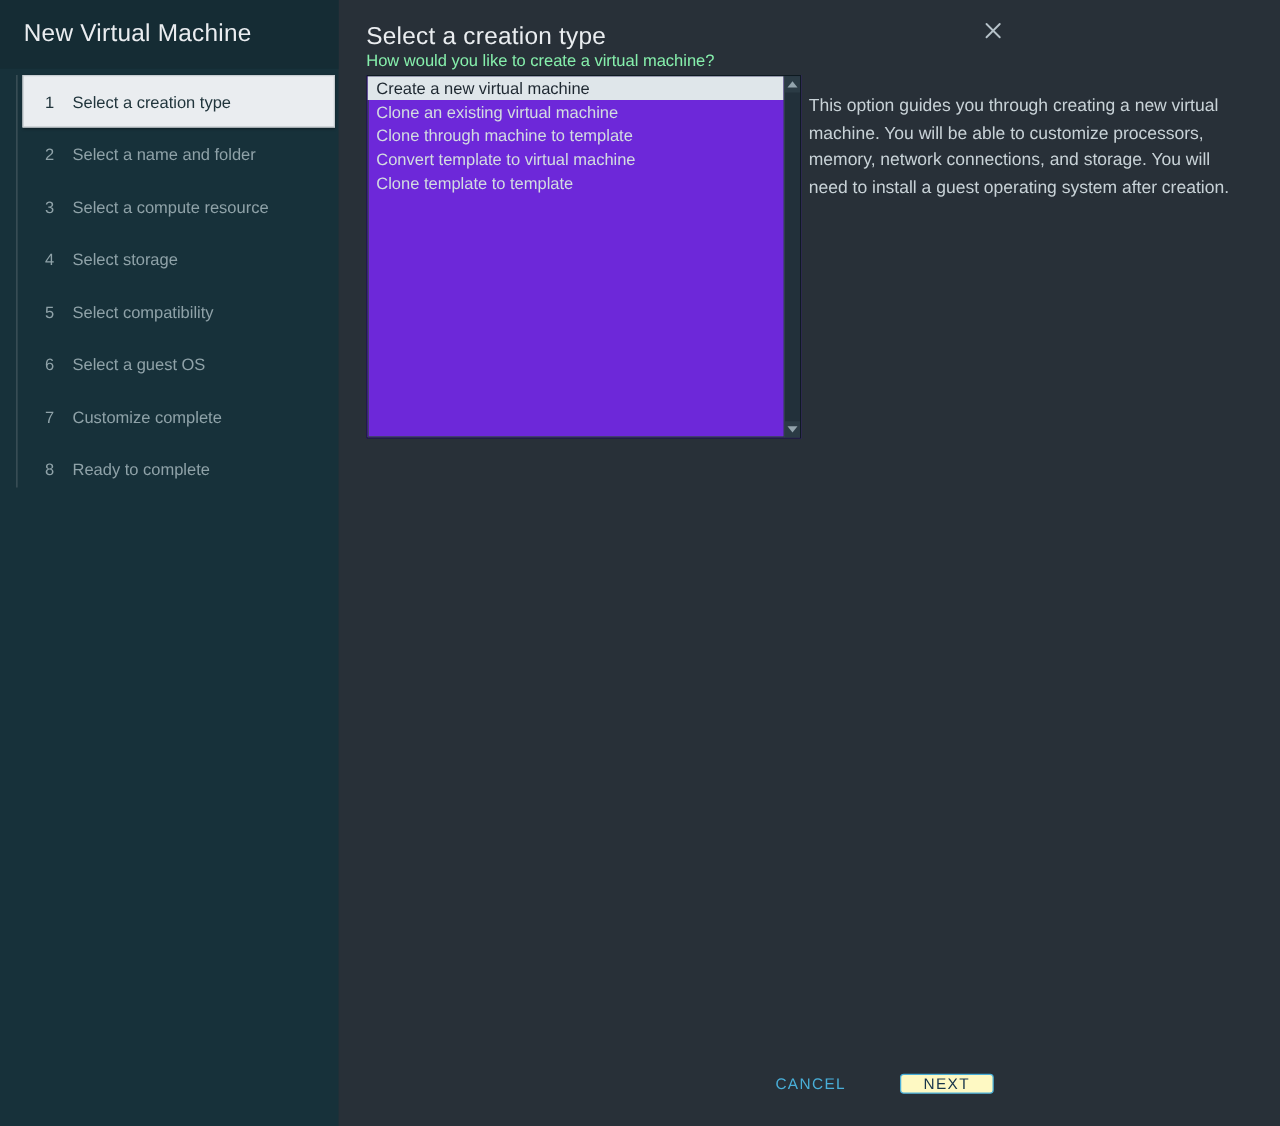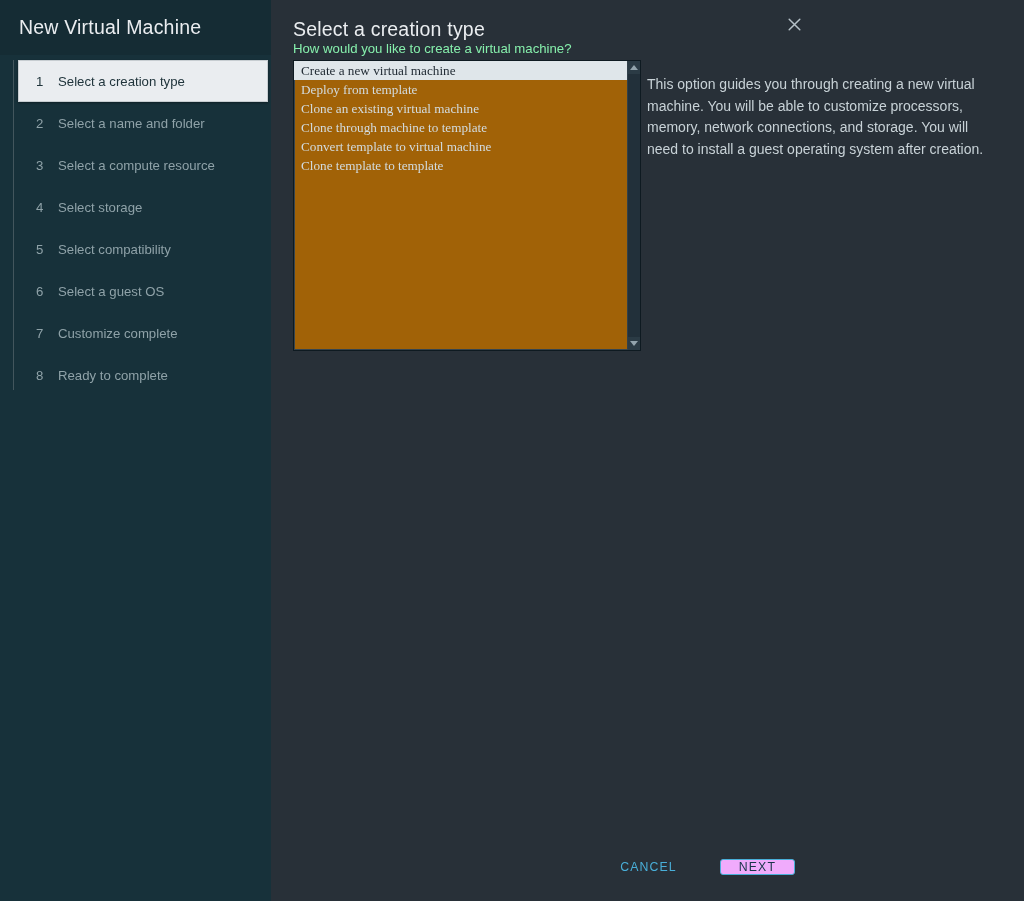--- a/index.html
+++ b/index.html
@@ -126,25 +126,24 @@
     color: #86efac;
   }
 
   
   #listbox-wrap {
     position: absolute;
     left: 22px;
     top: 60px;
     width: 348px;
     height: 291px;
-    background: #a16207;
+    background: #6d28d9;
     border: 1px solid #0e1a21;
     box-shadow: inset 0 0 0 1px #37454e;
     display: flex;
-    font-family: Liberation Serif, serif;
   }
   #listbox {
     flex: 1 1 auto;
     overflow: hidden;
     padding: 0;
     margin: 0;
     list-style: none;
   }
   .option {
     height: 19px;
@@ -228,21 +227,21 @@
     color: #49afd9;
     font-size: 12.3px;
     letter-spacing: 1.1px;
     font-family: "Liberation Sans", sans-serif;
     padding: 8px 14px;
     margin-right: 12px;
     cursor: pointer;
     text-transform: uppercase;
   }
   #next-button {
-    background: #f0abfc;
+    background: #fef9c3;
     border: 1px solid #49afd9;
     color: #18354a;
     font-size: 12.3px;
     letter-spacing: 1.1px;
     font-family: "Liberation Sans", sans-serif;
     padding: 0 18px;
     border-radius: 3px;
     cursor: pointer;
     text-transform: uppercase;
     min-width: 64px;
@@ -312,21 +311,20 @@
         </svg>
       </span>
     </div>
 
     <h1 id="page-title">Select a creation type</h1>
     <div id="page-question">How would you like to create a virtual machine?</div>
 
     <div id="listbox-wrap">
       <ul id="listbox">
         <li class="option selected">Create a new virtual machine</li>
-        <li class="option">Deploy from template</li>
         <li class="option">Clone an existing virtual machine</li>
         <li class="option">Clone through machine to template</li>
         <li class="option">Convert template to virtual machine</li>
         <li class="option">Clone template to template</li>
       </ul>
       <div id="vscroll">
         <div class="sb-arrow up">
           <i></i>
         </div>
         <div id="sb-thumb"></div>

